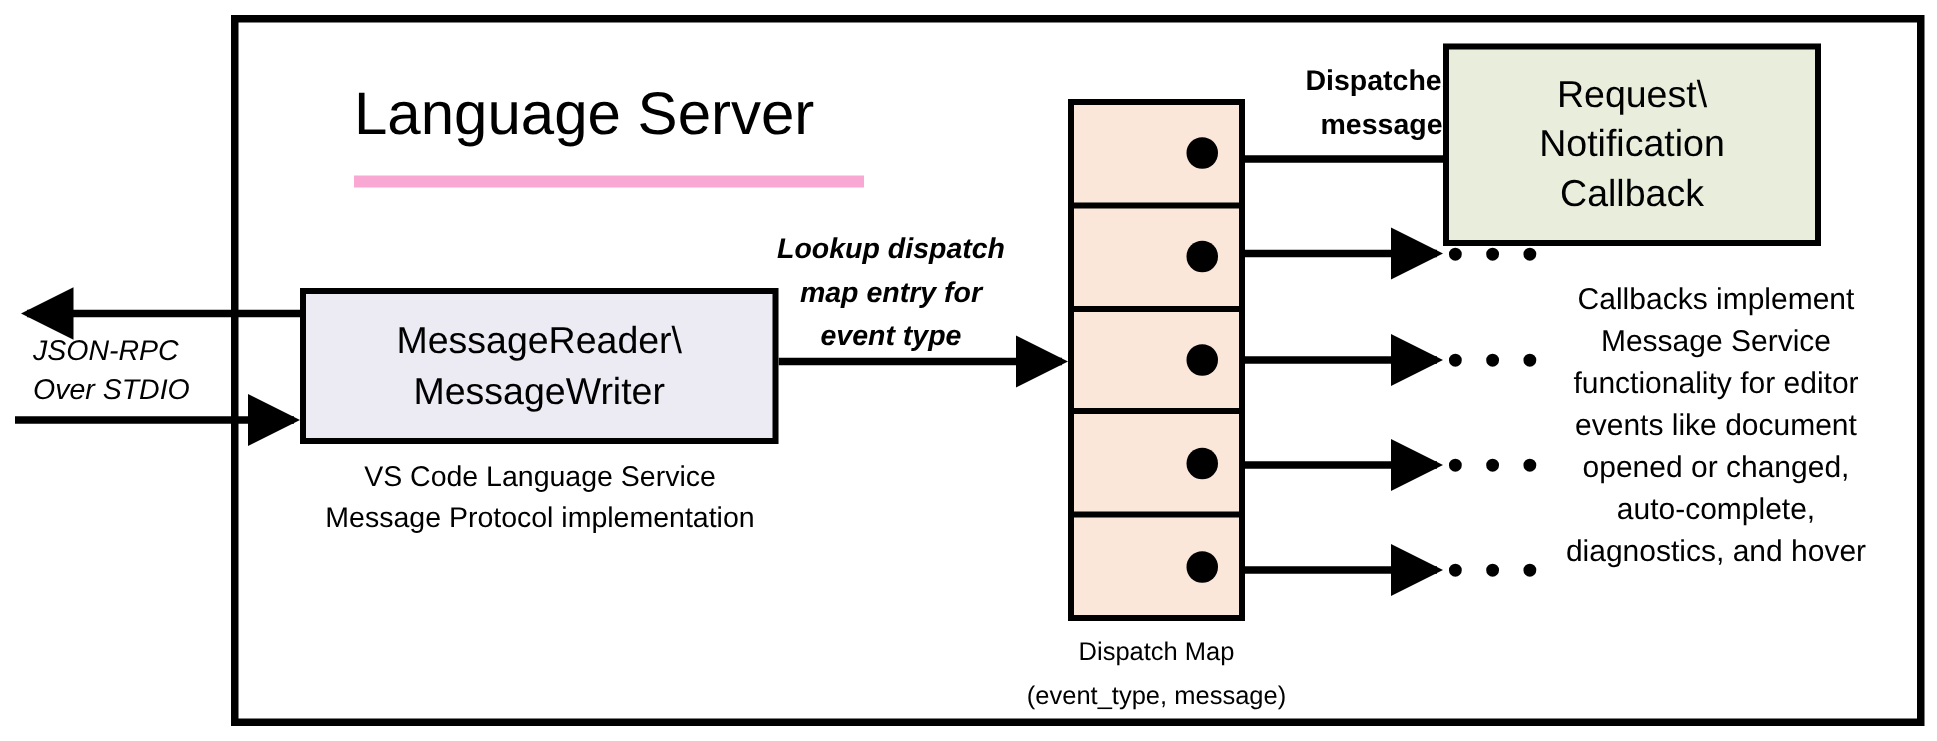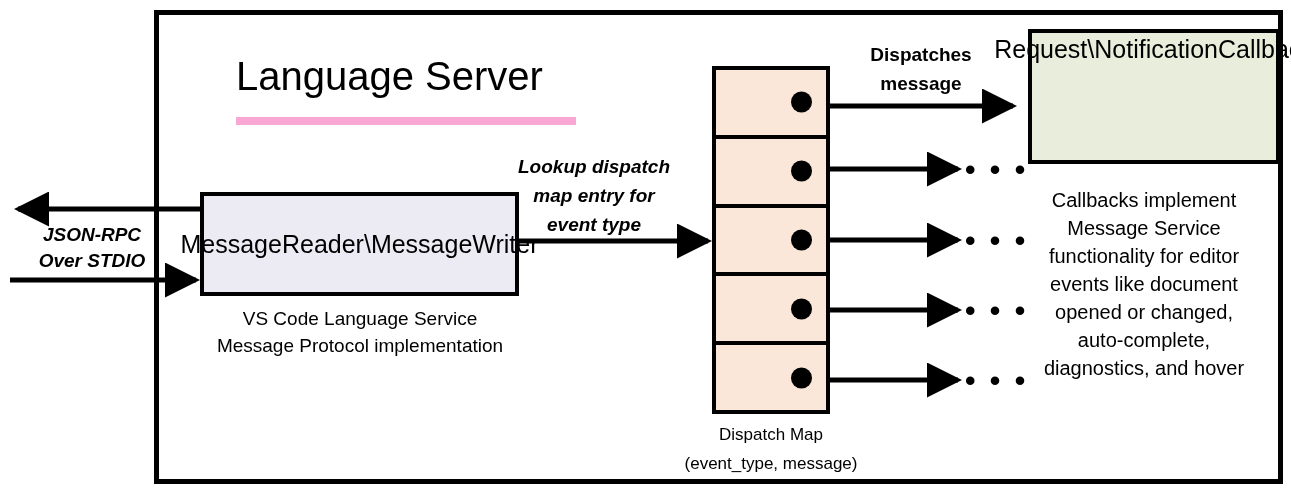--- a/index.html
+++ b/index.html
@@ -47,45 +47,45 @@
   
   #msg-box {
     left: 200px;
     top: 192px;
     width: 319px;
     height: 104px;
     background: #ECEAF3;
     border: 4px solid #000000;
     box-sizing: border-box;
     display: flex;
-    flex-direction: row;
+    flex-direction: column;
     align-items: center;
     justify-content: center;
     font-size: 25px;
     line-height: 34px;
   }
   #msg-caption {
     left: 190px;
     top: 305px;
     width: 340px;
     text-align: center;
     font-size: 19px;
     line-height: 27px;
   }
 
   
   #jsonrpc-label {
     left: 22px;
     top: 222px;
     width: 140px;
-    text-align: center;
+    text-align: left;
     font-size: 19px;
     line-height: 26px;
     font-style: italic;
-    font-weight: bold;
+    font-weight: normal;
   }
 
   
   #lookup-label {
     left: 496px;
     top: 152px;
     width: 196px;
     text-align: center;
     font-size: 19px;
     line-height: 29px;
@@ -137,29 +137,30 @@
     left: 645px;
     top: 420px;
     width: 252px;
     text-align: center;
     font-size: 17px;
     line-height: 29px;
   }
 
   
   #callback-box {
-    left: 1028px;
+    left: 962px;
     top: 29px;
     width: 252px;
     height: 135px;
     background: #E9EEDC;
     border: 4px solid #000000;
     box-sizing: border-box;
     display: flex;
-    flex-direction: row;
+    flex-direction: column;
+    align-items: center;
     justify-content: center;
     font-size: 25px;
     line-height: 33px;
   }
   #callback-caption {
     left: 1010px;
     top: 186px;
     width: 268px;
     text-align: center;
     font-size: 20px;

